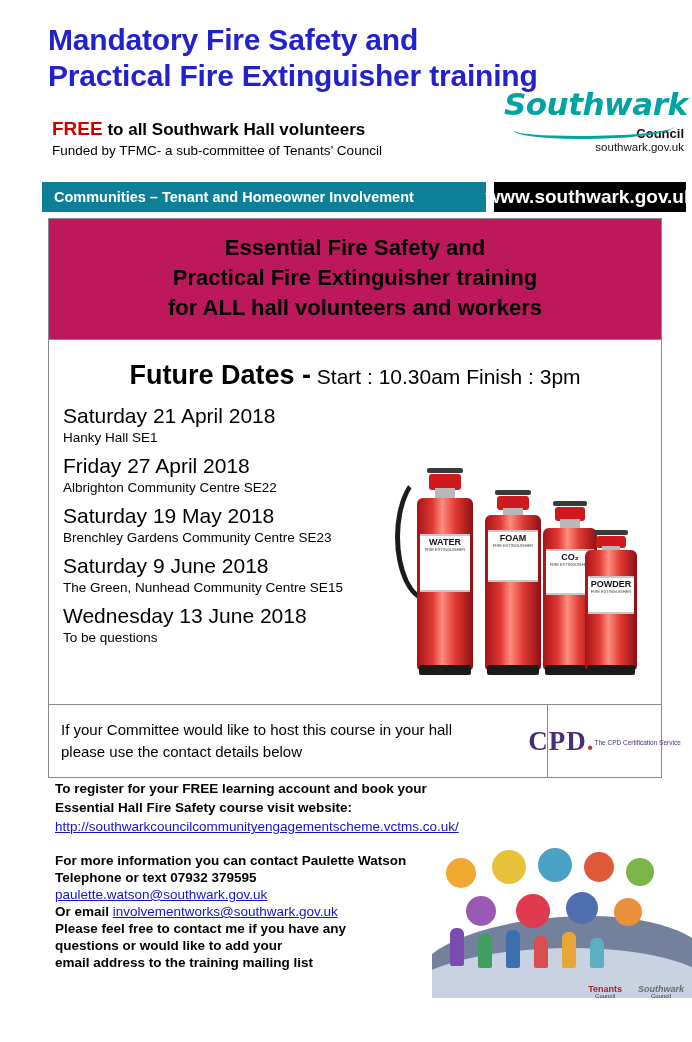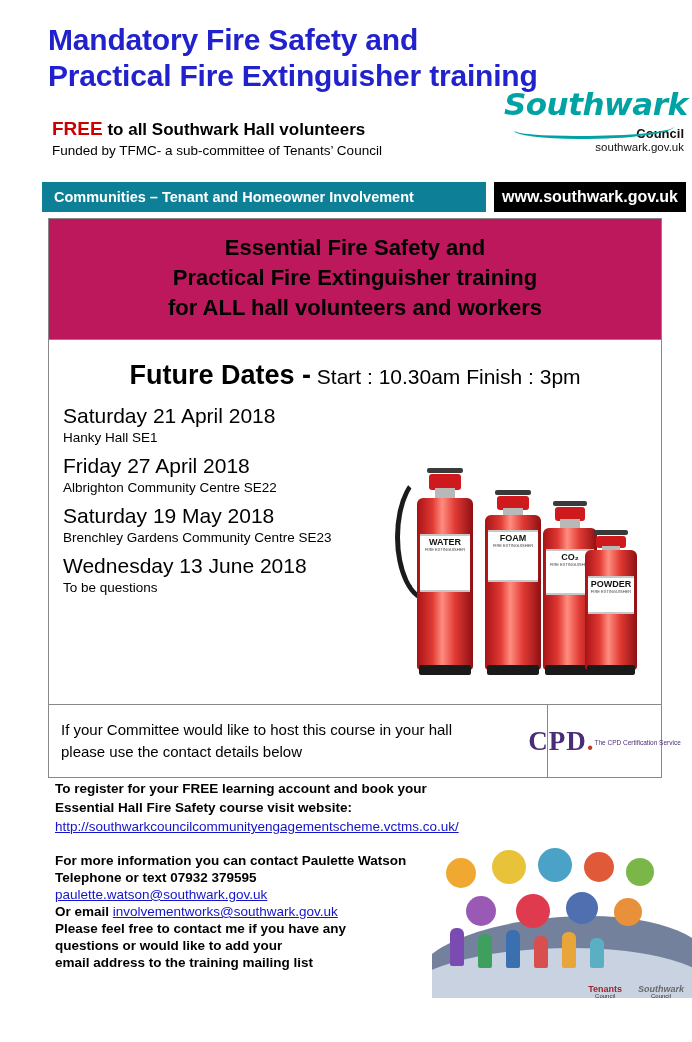--- a/index.html
+++ b/index.html
@@ -122,21 +122,21 @@
     box-sizing: border-box;
   }
   .bar-black {
     position: absolute;
     left: 452px;
     top: 0;
     width: 192px;
     height: 30px;
     background: #000000;
     color: #ffffff;
-    font-size: 16px;
+    font-size: 19px;
     font-weight: bold;
     display: flex;
     align-items: center;
     justify-content: center;
     box-sizing: border-box;
   }
 
   
   .frame {
     position: absolute;
@@ -442,20 +442,24 @@
         </div>
         <div class="date-item">
           <div class="date-title">Friday 27 April 2018</div>
           <div class="date-venue">Albrighton Community Centre SE22</div>
         </div>
         <div class="date-item">
           <div class="date-title">Saturday 19 May 2018</div>
           <div class="date-venue">Brenchley Gardens Community Centre SE23</div>
         </div>
         <div class="date-item">
+          <div class="date-title">Saturday 9 June 2018</div>
+          <div class="date-venue">The Green, Nunhead Community Centre SE15</div>
+        </div>
+        <div class="date-item">
           <div class="date-title">Wednesday 13 June 2018</div>
           <div class="date-venue">To be questions</div>
         </div>
       </div>
 
       <div class="extinguishers">
 
         <div class="hose" style="left:6px; top:52px; width:56px; height:120px; border-right-color:transparent; border-top-color:transparent;"></div>
 
         <div class="ext" style="left:28px; width:56px; height:200px;">

